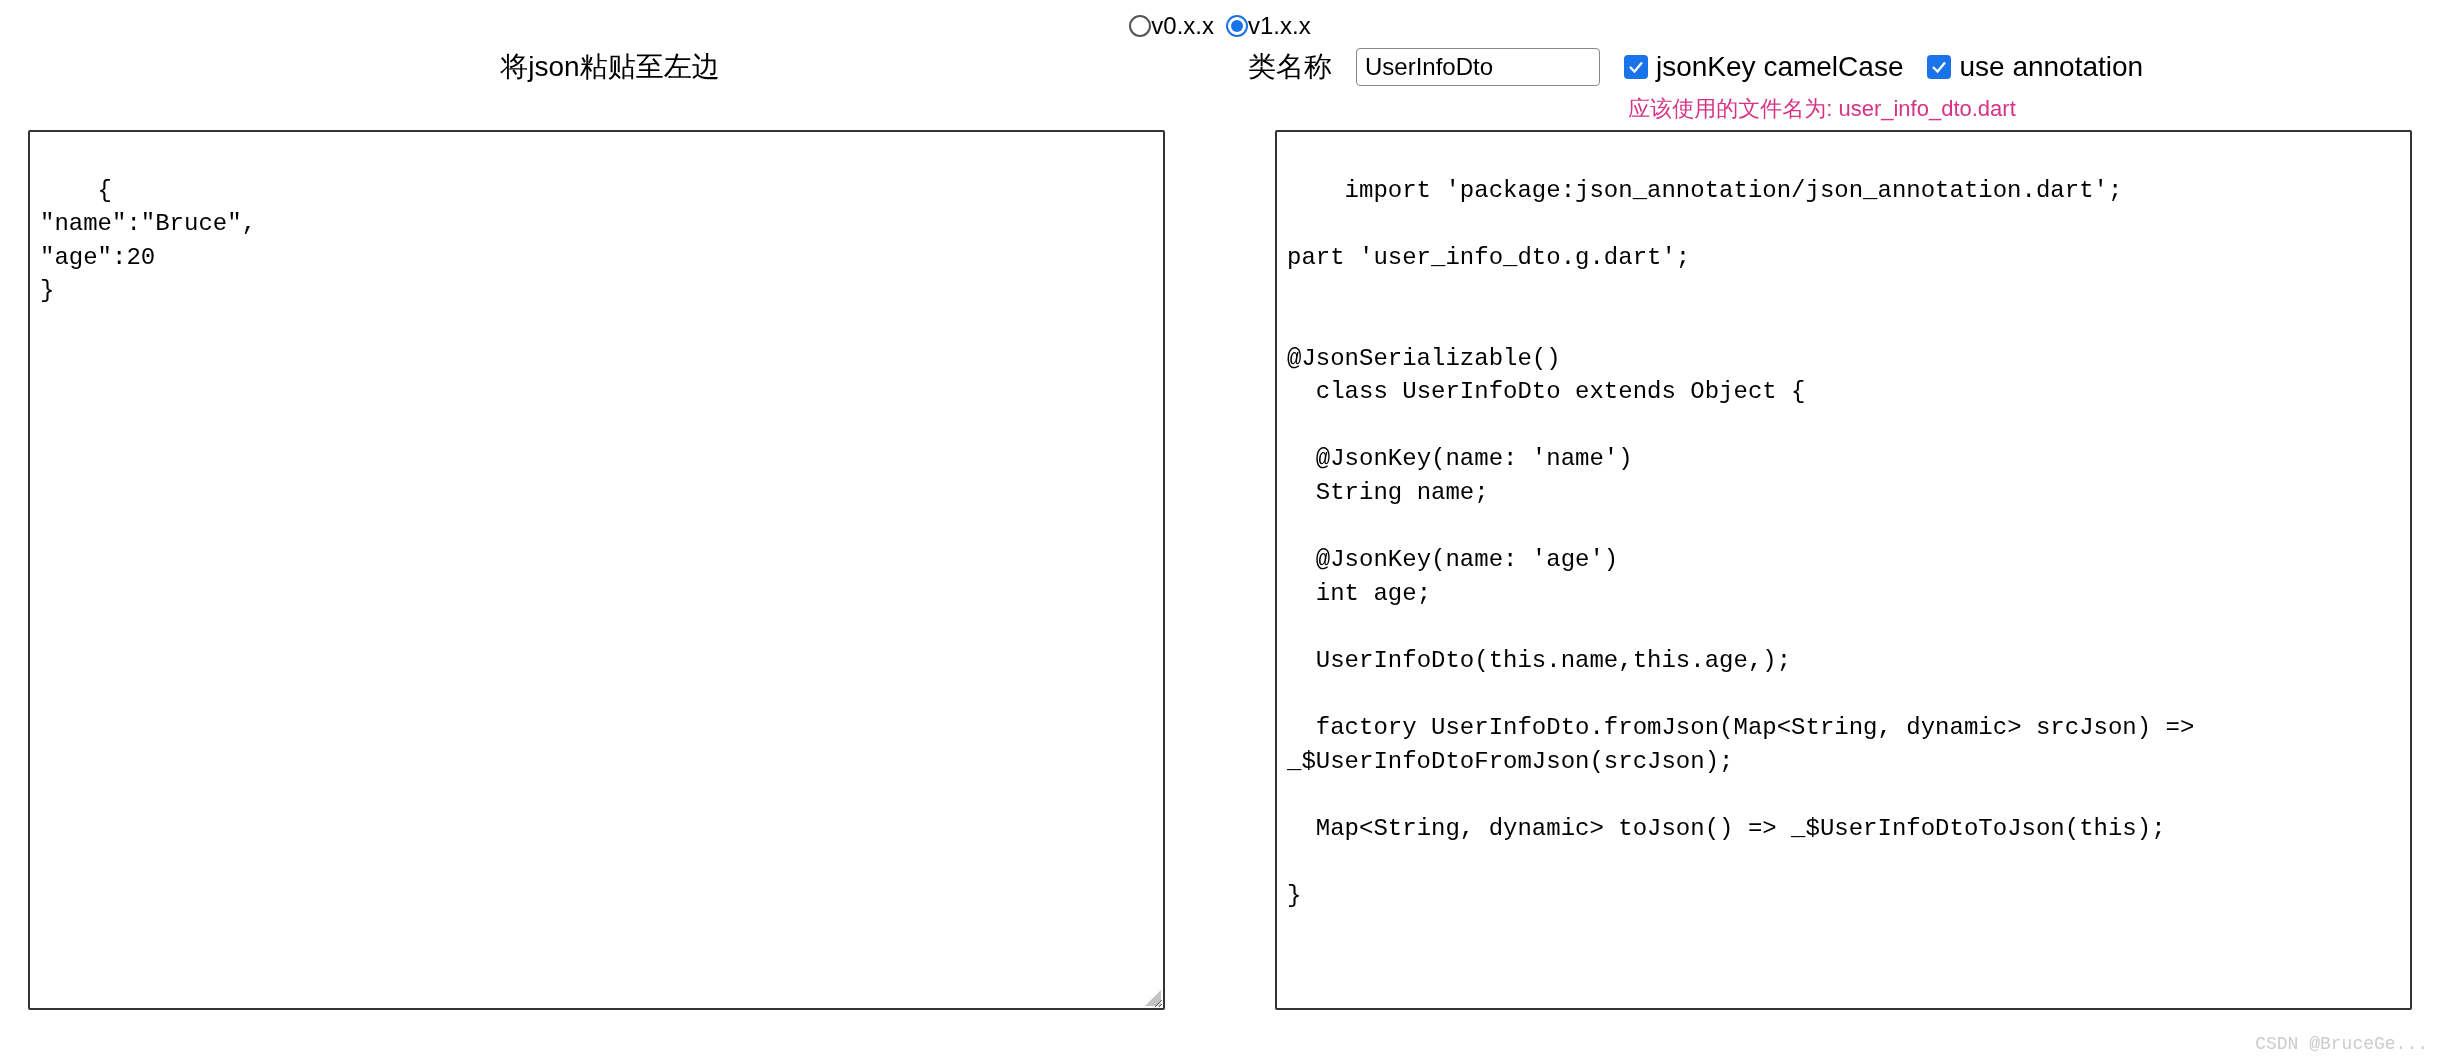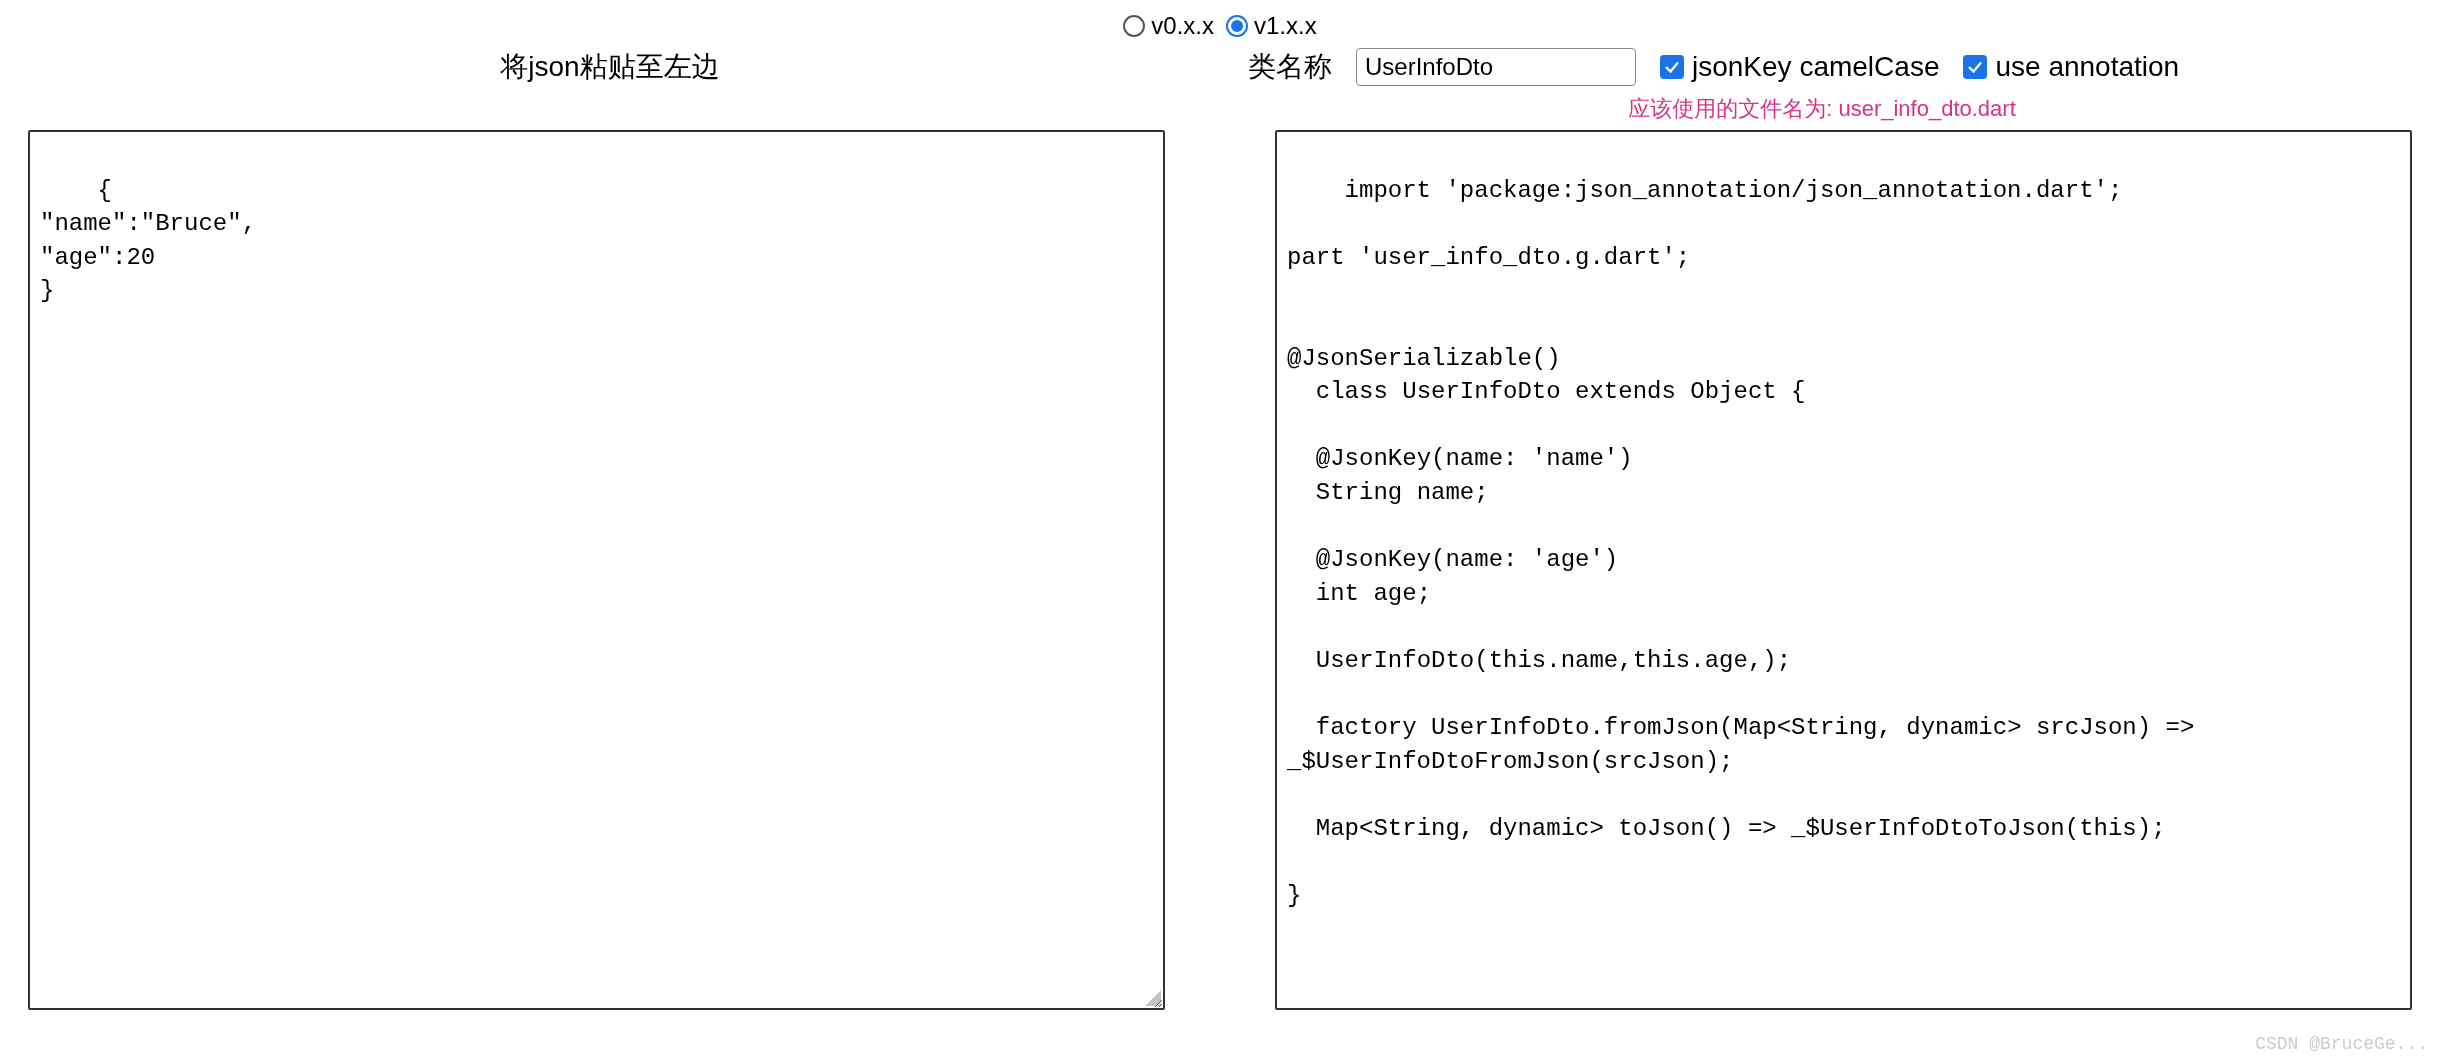--- a/index.html
+++ b/index.html
@@ -19,21 +19,20 @@
       display: flex;
       justify-content: center;
       align-items: center;
       gap: 12px;
       padding-top: 12px;
       font-size: 24px;
     }
     .radio-group {
       display: flex;
       align-items: center;
-      gap: 6px;
     }
     .radio-outer {
       width: 22px;
       height: 22px;
       border: 2px solid #555;
       border-radius: 50%;
       display: inline-flex;
       align-items: center;
       justify-content: center;
       background: #fff;
@@ -71,21 +70,21 @@
       font-weight: 400;
     }
     .class-name-label {
       font-size: 28px;
     }
     .class-name-input {
       font-size: 24px;
       padding: 4px 8px;
       border: 1px solid #888;
       border-radius: 4px;
-      width: 280px;
+      width: 244px;
       font-family: Arial, sans-serif;
     }
     .checkbox-wrap {
       display: flex;
       align-items: center;
       gap: 8px;
       font-size: 28px;
     }
     .checkbox {
       width: 24px;

